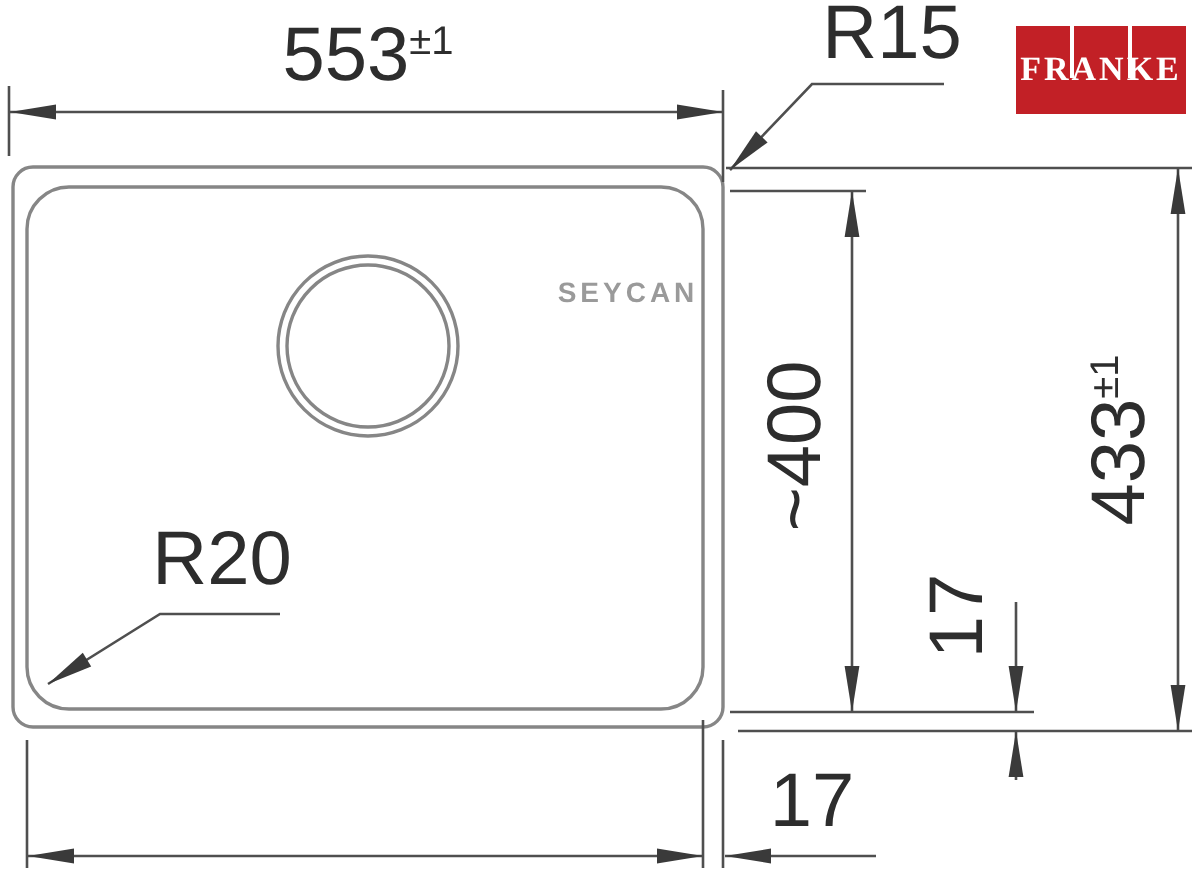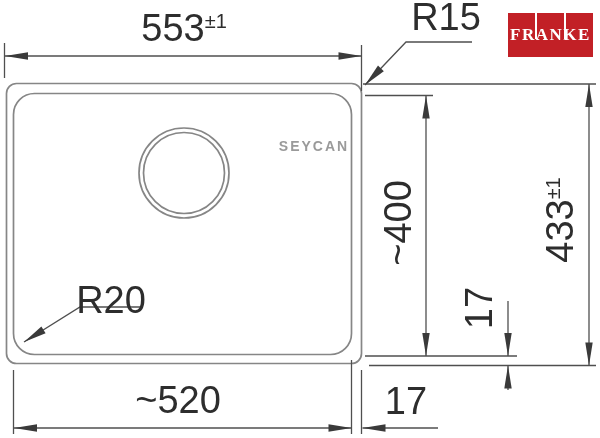--- a/index.html
+++ b/index.html
@@ -87,29 +87,28 @@
       <polygon points="14,428 37,424.3 37,431.7"></polygon>
       <polygon points="351.5,428 328.5,424.3 328.5,431.7"></polygon>
       <polygon points="362.5,428 385.5,424.3 385.5,431.7"></polygon>
     </g>
   </svg>
 
   <div class="dim-text" style="left:184px;top:28px;text-align:right;"><span>553</span><span class="tol">±1</span></div>
 
   <div class="dim-text" style="left:446px;top:17px;">R15</div>
 
-  <div class="dim-text" style="left:111px;top:280px;margin-top:20px;">R20</div>
+  <div class="dim-text" style="left:111px;top:280px;">R20</div>
 
   <div class="dim-text rot" style="left:398px;top:223px;">~400</div>
 
   <div class="dim-text rot" style="left:560px;top:220px;"><span>433</span><span class="tol">±1</span></div>
 
   <div class="dim-text rot" style="left:479px;top:308px;">17</div>
 
-  <div class="dim-text" style="left:178px;top:400px;">~520</div>
 
   <div class="dim-text" style="left:406px;top:401px;">17</div>
 
   <div class="watermark" style="left:314px;top:114px;margin-top:32px;">SEYCAN</div>
 
   <div class="logo">
     <span>FRANKE</span>
     <span class="div1"></span>
     <span class="div2"></span>
   </div>

